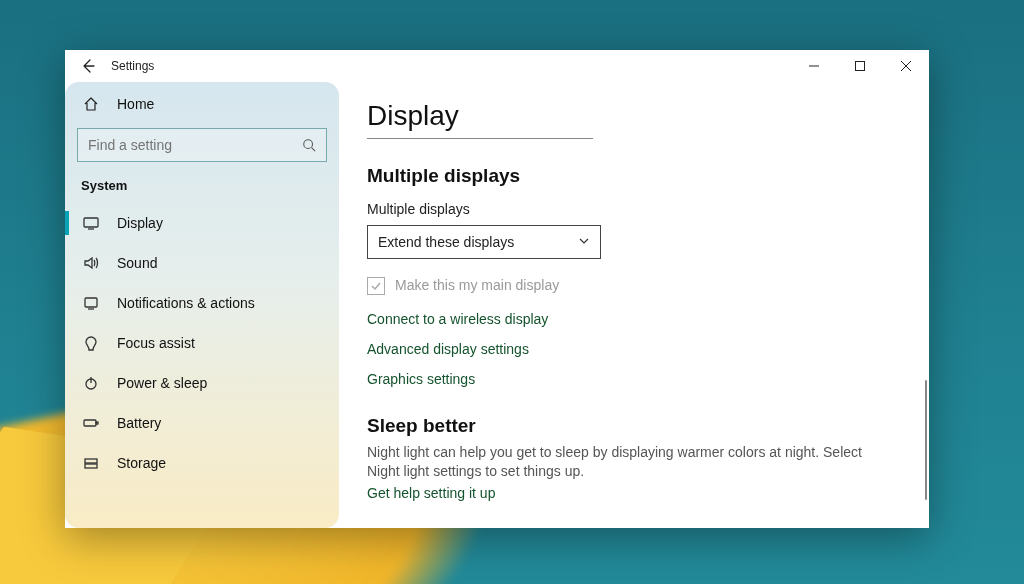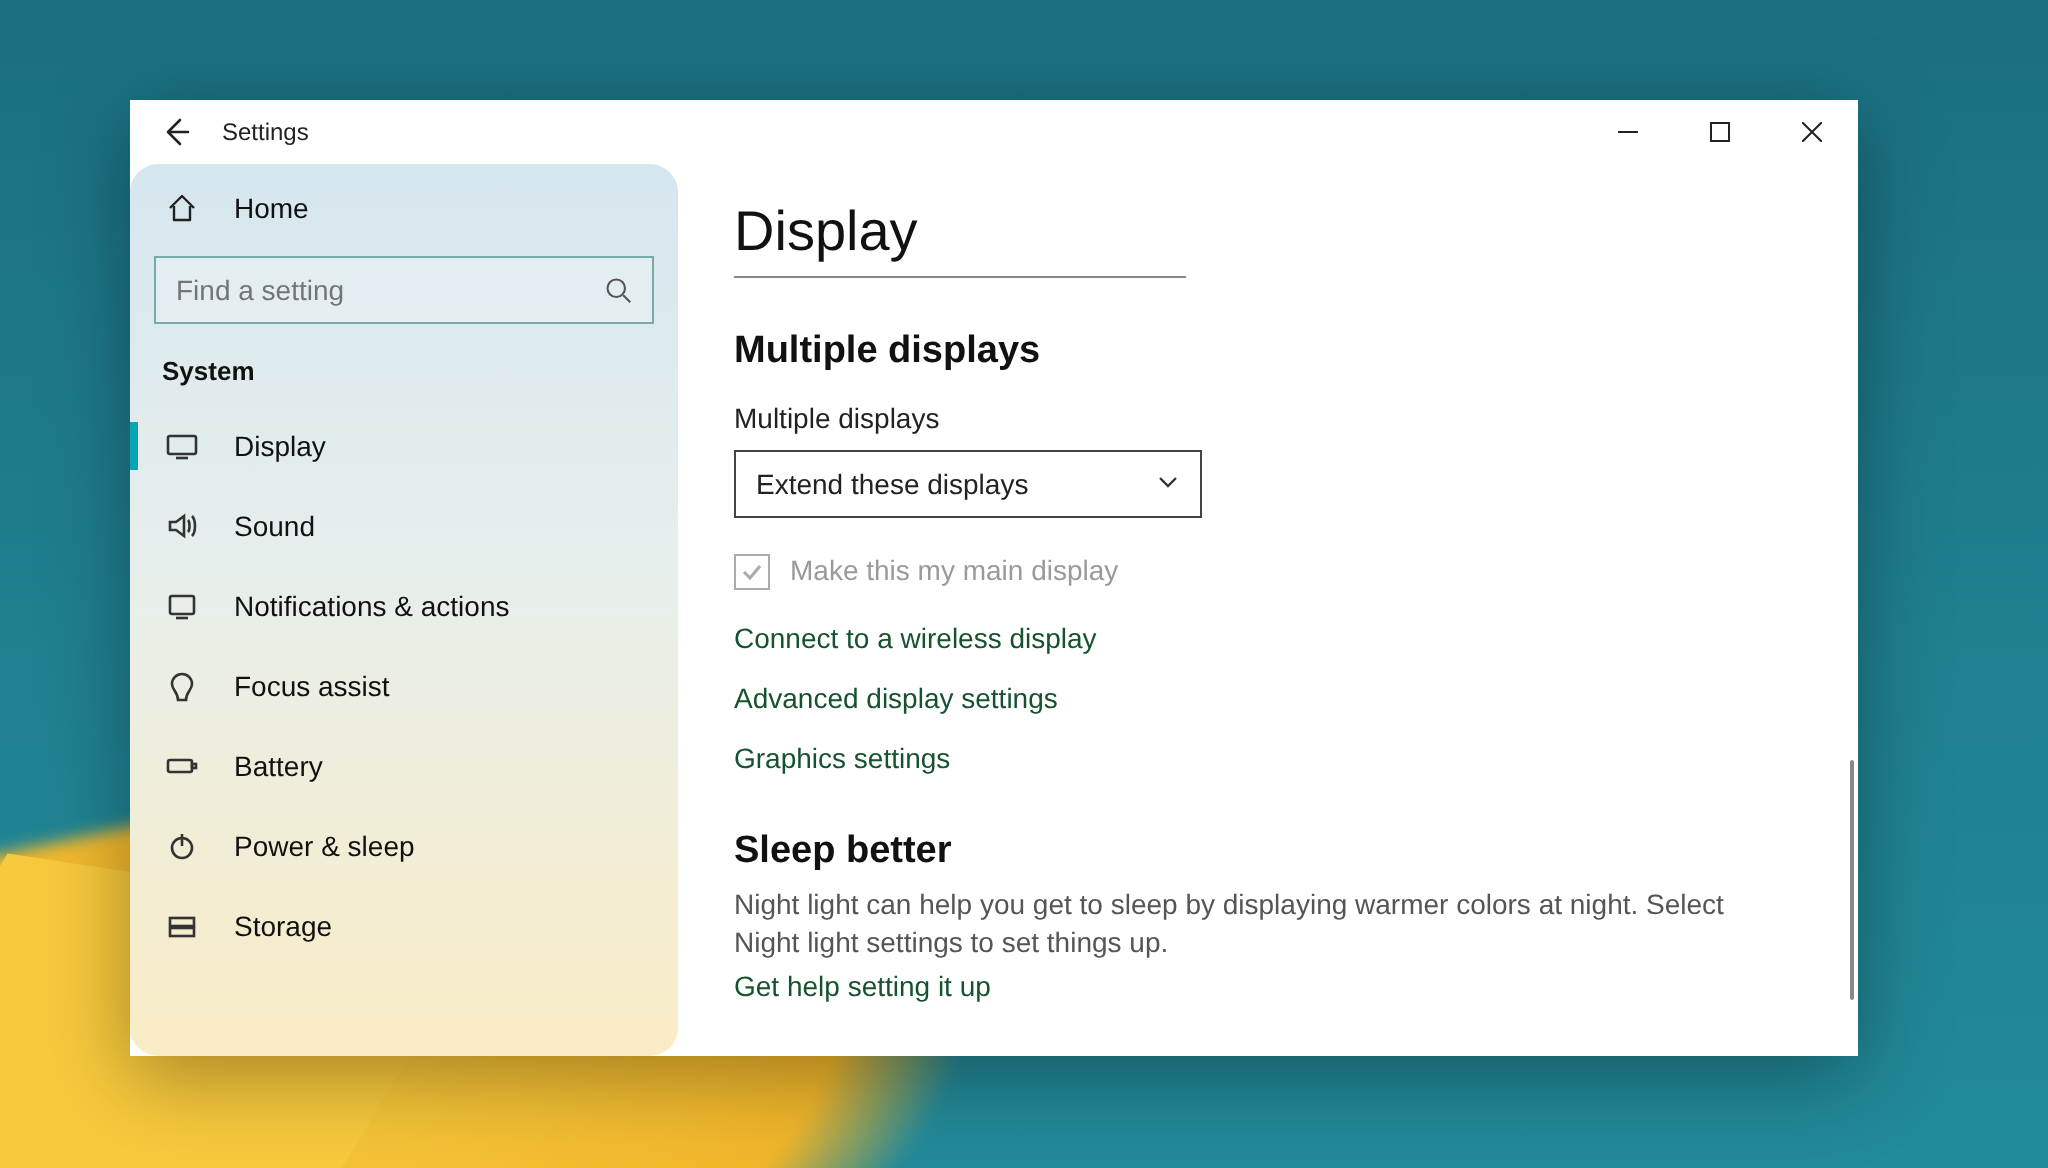--- a/index.html
+++ b/index.html
@@ -235,34 +235,34 @@
         <span class="icon-slot">
             <svg viewBox="0 0 16 16">
               <path d="M8 2a5 5 0 0 1 5 5c0 3-3 4-3 8H6c0-4-3-5-3-8a5 5 0 0 1 5-5z"></path>
             </svg>
           </span>
         <span class="nav-label">Focus assist</span>
       </div>
       <div class="nav-item">
         <span class="icon-slot">
             <svg viewBox="0 0 16 16">
+              <circle cx="8" cy="9" r="5"></circle>
+              <path d="M8 2v6"></path>
+            </svg>
+          </span>
+        <span class="nav-label">Power &amp; sleep</span>
+      </div>
+      <div class="nav-item">
+        <span class="icon-slot">
+            <svg viewBox="0 0 16 16">
               <rect x="1" y="5" width="12" height="6" rx="1"></rect>
               <rect x="13" y="7" width="2" height="2"></rect>
             </svg>
           </span>
         <span class="nav-label">Battery</span>
-      </div>
-      <div class="nav-item">
-        <span class="icon-slot">
-            <svg viewBox="0 0 16 16">
-              <circle cx="8" cy="9" r="5"></circle>
-              <path d="M8 2v6"></path>
-            </svg>
-          </span>
-        <span class="nav-label">Power &amp; sleep</span>
       </div>
       <div class="nav-item">
         <span class="icon-slot">
             <svg viewBox="0 0 16 16">
               <rect x="2" y="4" width="12" height="4"></rect>
               <rect x="2" y="9" width="12" height="4"></rect>
             </svg>
           </span>
         <span class="nav-label">Storage</span>
       </div>

